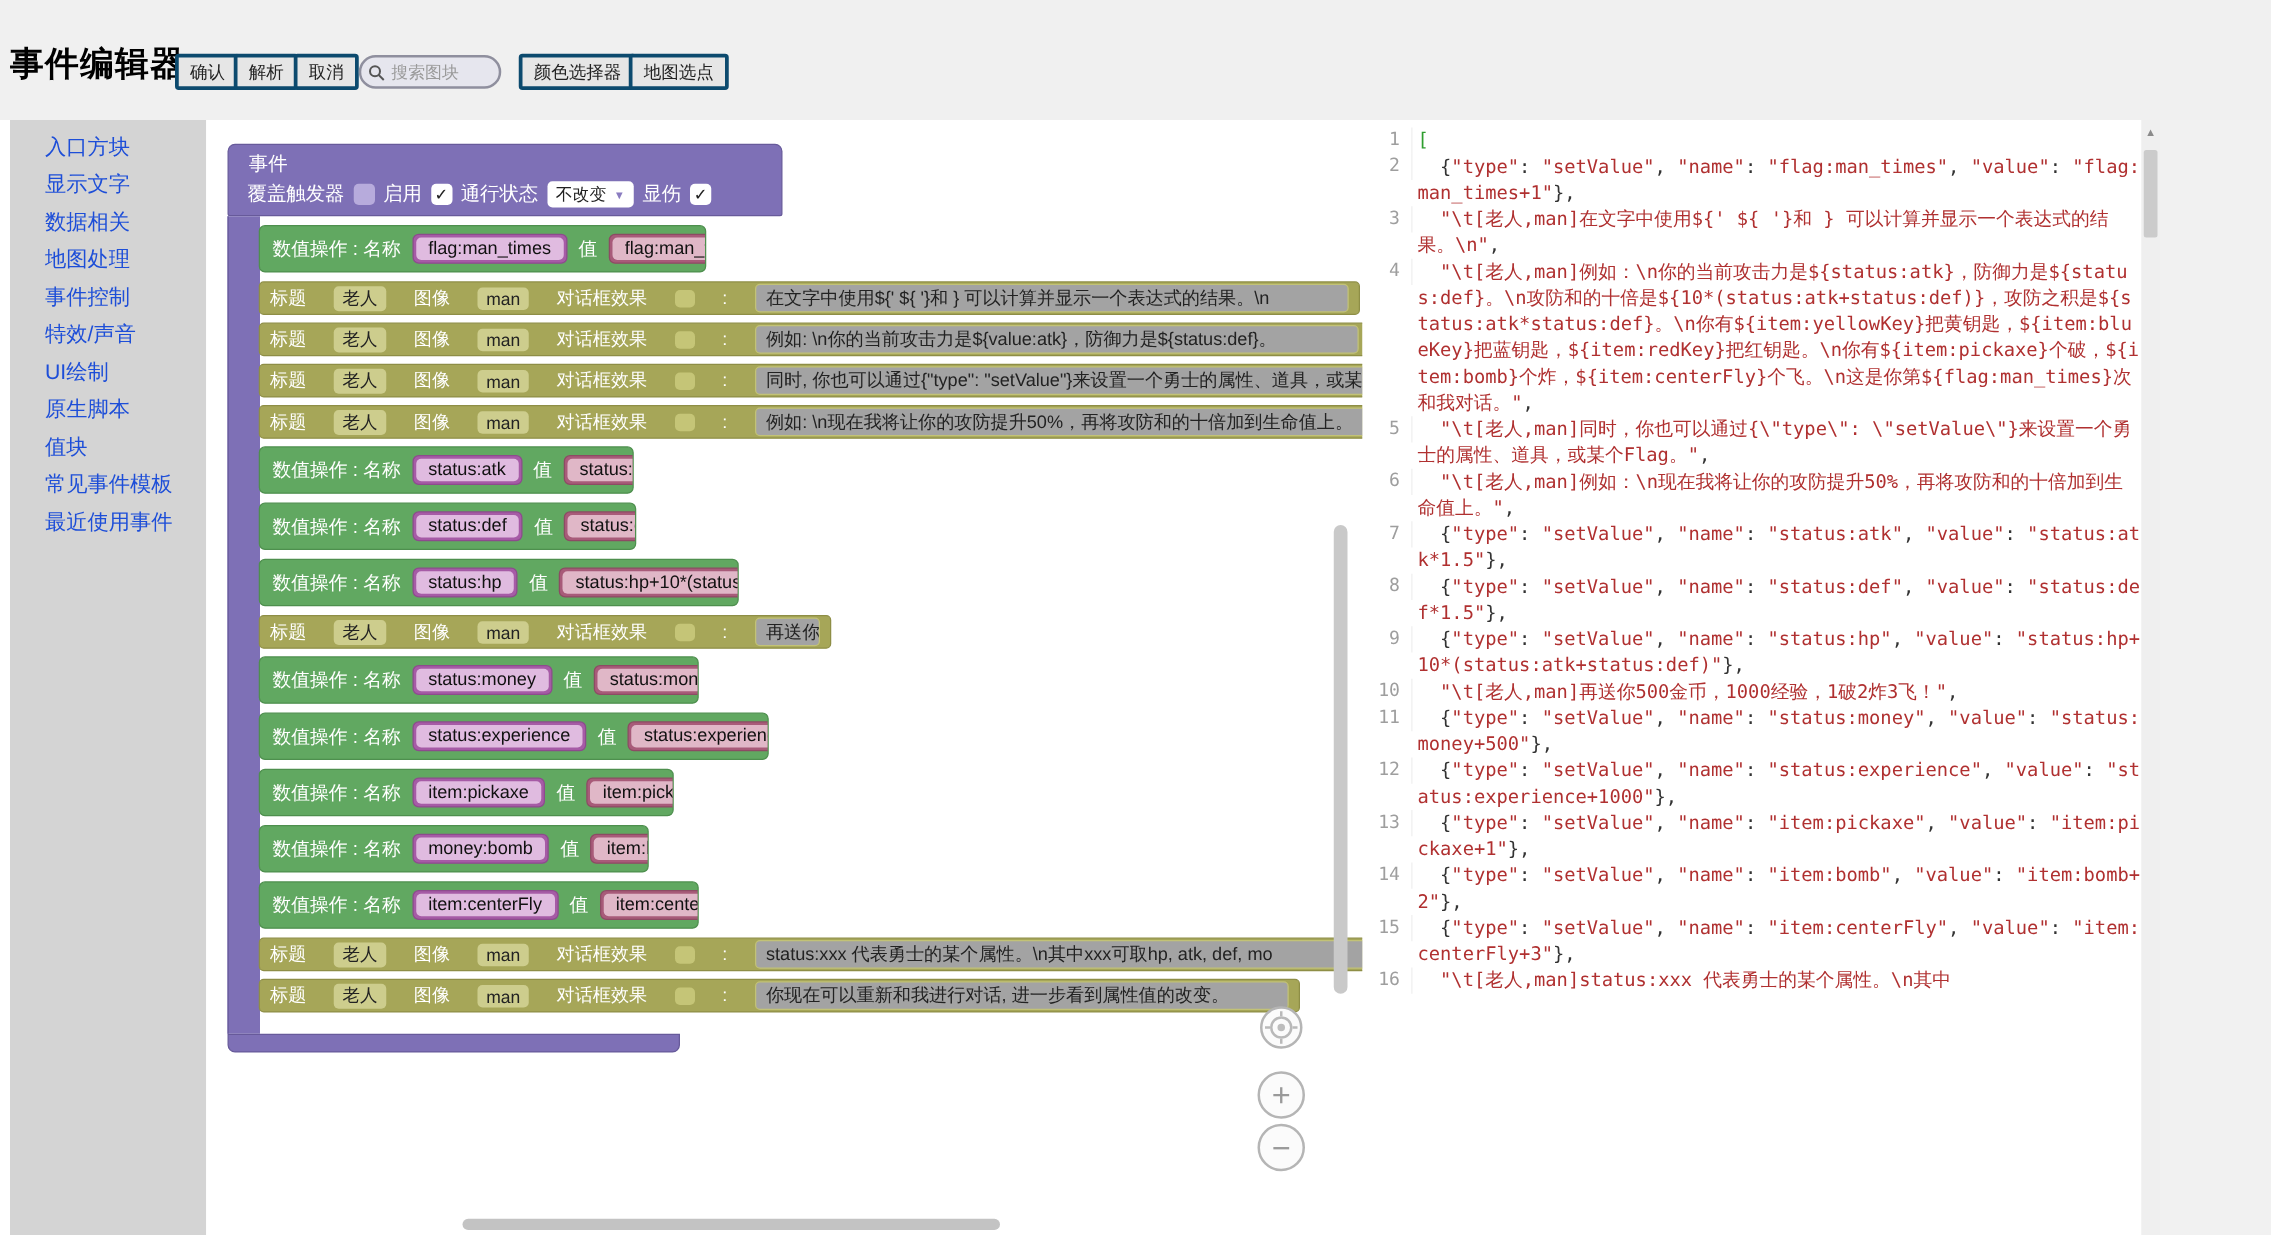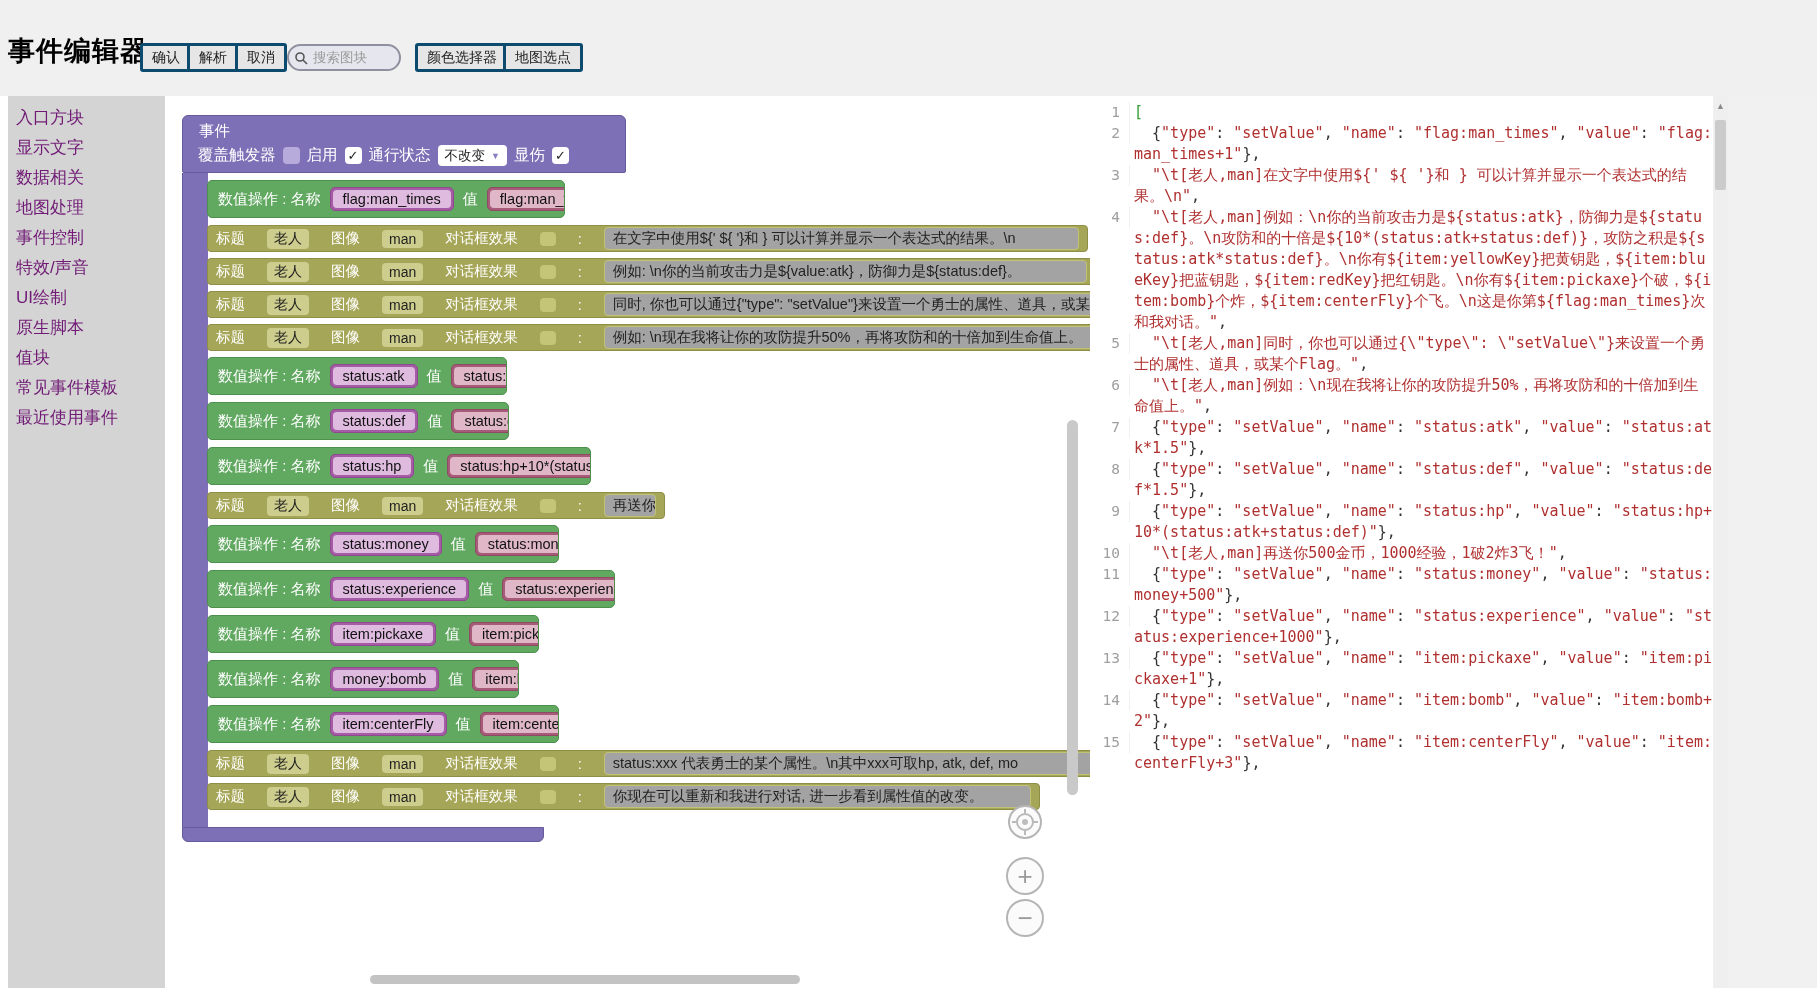--- a/index.html
+++ b/index.html
@@ -15,21 +15,21 @@
   .btn-color{left:415px}.btn-map{left:503px}
   .search-pill{position:absolute;left:287px;top:44px;width:114px;height:27px;box-sizing:border-box;
           border:2px solid #8f8f9e;border-radius:14px;background:#e6e6ee;display:flex;align-items:center;padding:0 5px}
   .search-pill svg{flex:none;margin-right:3px}
   .search-pill input{border:none;background:transparent;outline:none;width:78px;font-size:13.5px;color:#333;
           font-family:Liberation Sans, sans-serif}
   .search-pill input::placeholder{color:#9a9a9a}
 
   
   .sidebar{position:absolute;left:8px;top:96px;width:157px;height:892px;background:#d4d4d4;box-sizing:border-box;padding-top:7px}
-  .side-item{height:30px;line-height:30px;padding-left:8px;font-size:17px;color:#701a75;cursor:pointer;white-space:nowrap}
+  .side-item{height:30px;line-height:30px;padding-left:28px;font-size:17px;color:#1d4ed8;cursor:pointer;white-space:nowrap}
 
   
   .canvas{position:absolute;left:165px;top:96px;width:925px;height:892px;background:#fff;overflow:hidden}
   .evt-header{position:absolute;left:17px;top:19px;width:444px;height:58px;box-sizing:border-box;
           background:#7e70b6;border:1px solid #675a9a;border-radius:6px 6px 2px 2px;color:#fff}
   .evt-title{position:absolute;left:16px;top:5px;font-size:15.5px}
   .evt-controls{position:absolute;left:15px;top:29px;display:flex;align-items:center;gap:7px;font-size:15.5px;white-space:nowrap}
   .cb{width:17px;height:17px;border-radius:4px;display:inline-flex;align-items:center;justify-content:center;
       font-size:13px;box-sizing:border-box;cursor:pointer}
   .cb.unchecked{background:#b7abdc}
@@ -370,19 +370,23 @@
         <span class="code">  {<span class="str">"type"</span>: <span class="str">"setValue"</span>, <span class="str">"name"</span>: <span class="str">"item:pickaxe"</span>, <span class="str">"value"</span>: <span class="str">"item:pickaxe+1"</span>},</span>
       </div>
       <div class="eline">
         <span class="num">14</span>
         <span class="code">  {<span class="str">"type"</span>: <span class="str">"setValue"</span>, <span class="str">"name"</span>: <span class="str">"item:bomb"</span>, <span class="str">"value"</span>: <span class="str">"item:bomb+2"</span>},</span>
       </div>
       <div class="eline">
         <span class="num">15</span>
         <span class="code">  {<span class="str">"type"</span>: <span class="str">"setValue"</span>, <span class="str">"name"</span>: <span class="str">"item:centerFly"</span>, <span class="str">"value"</span>: <span class="str">"item:centerFly+3"</span>},</span>
       </div>
+      <div class="eline">
+        <span class="num">16</span>
+        <span class="code">  <span class="str">"\t[老人,man]status:xxx 代表勇士的某个属性。\n其中</span></span>
+      </div>
     </div>
 </div>
 <div class="escroll">
   <div class="arrow">▲</div>
   <div class="thumb"></div>
 </div>
 <div class="rightpane"></div>
 
 </body></html>

